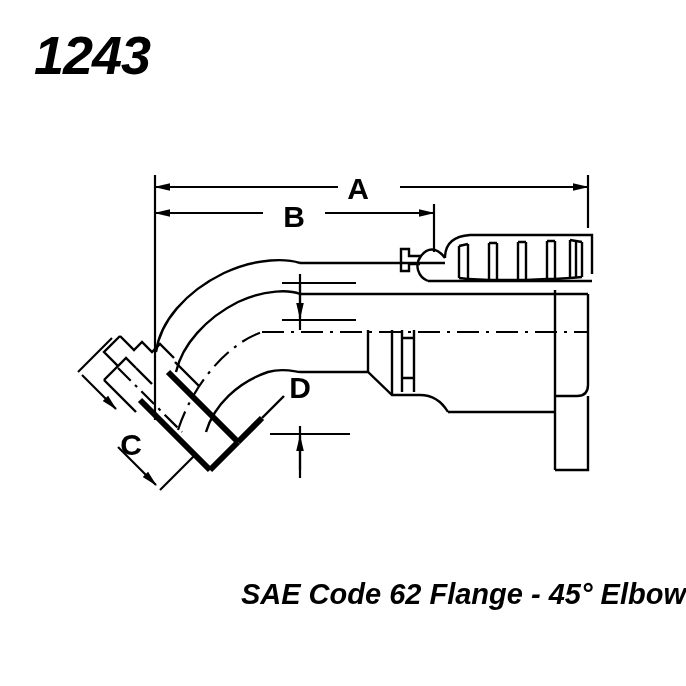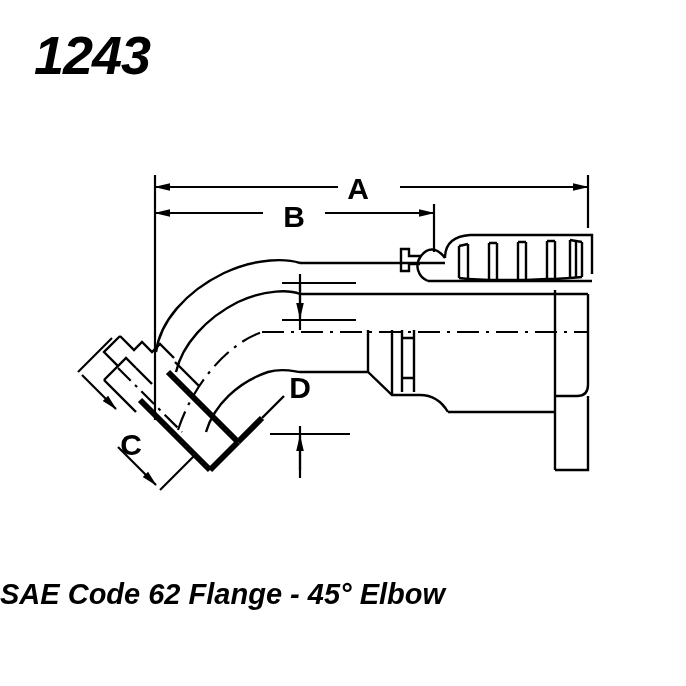--- a/index.html
+++ b/index.html
@@ -45,21 +45,21 @@
     font-style: italic;
     color: #9a9a9a;
     letter-spacing: 0px;
     line-height: 1;
   }
   .caption {
     position: absolute;
     left: 0;
     right: 0;
     top: 578px;
-    text-align: left;
+    text-align: right;
     font-family: "Liberation Sans", sans-serif;
     font-size: 29px;
     font-weight: bold;
     font-style: italic;
     color: #000000;
     letter-spacing: 0px;
   }
   #drawing {
     position: absolute;
     left: 0;

